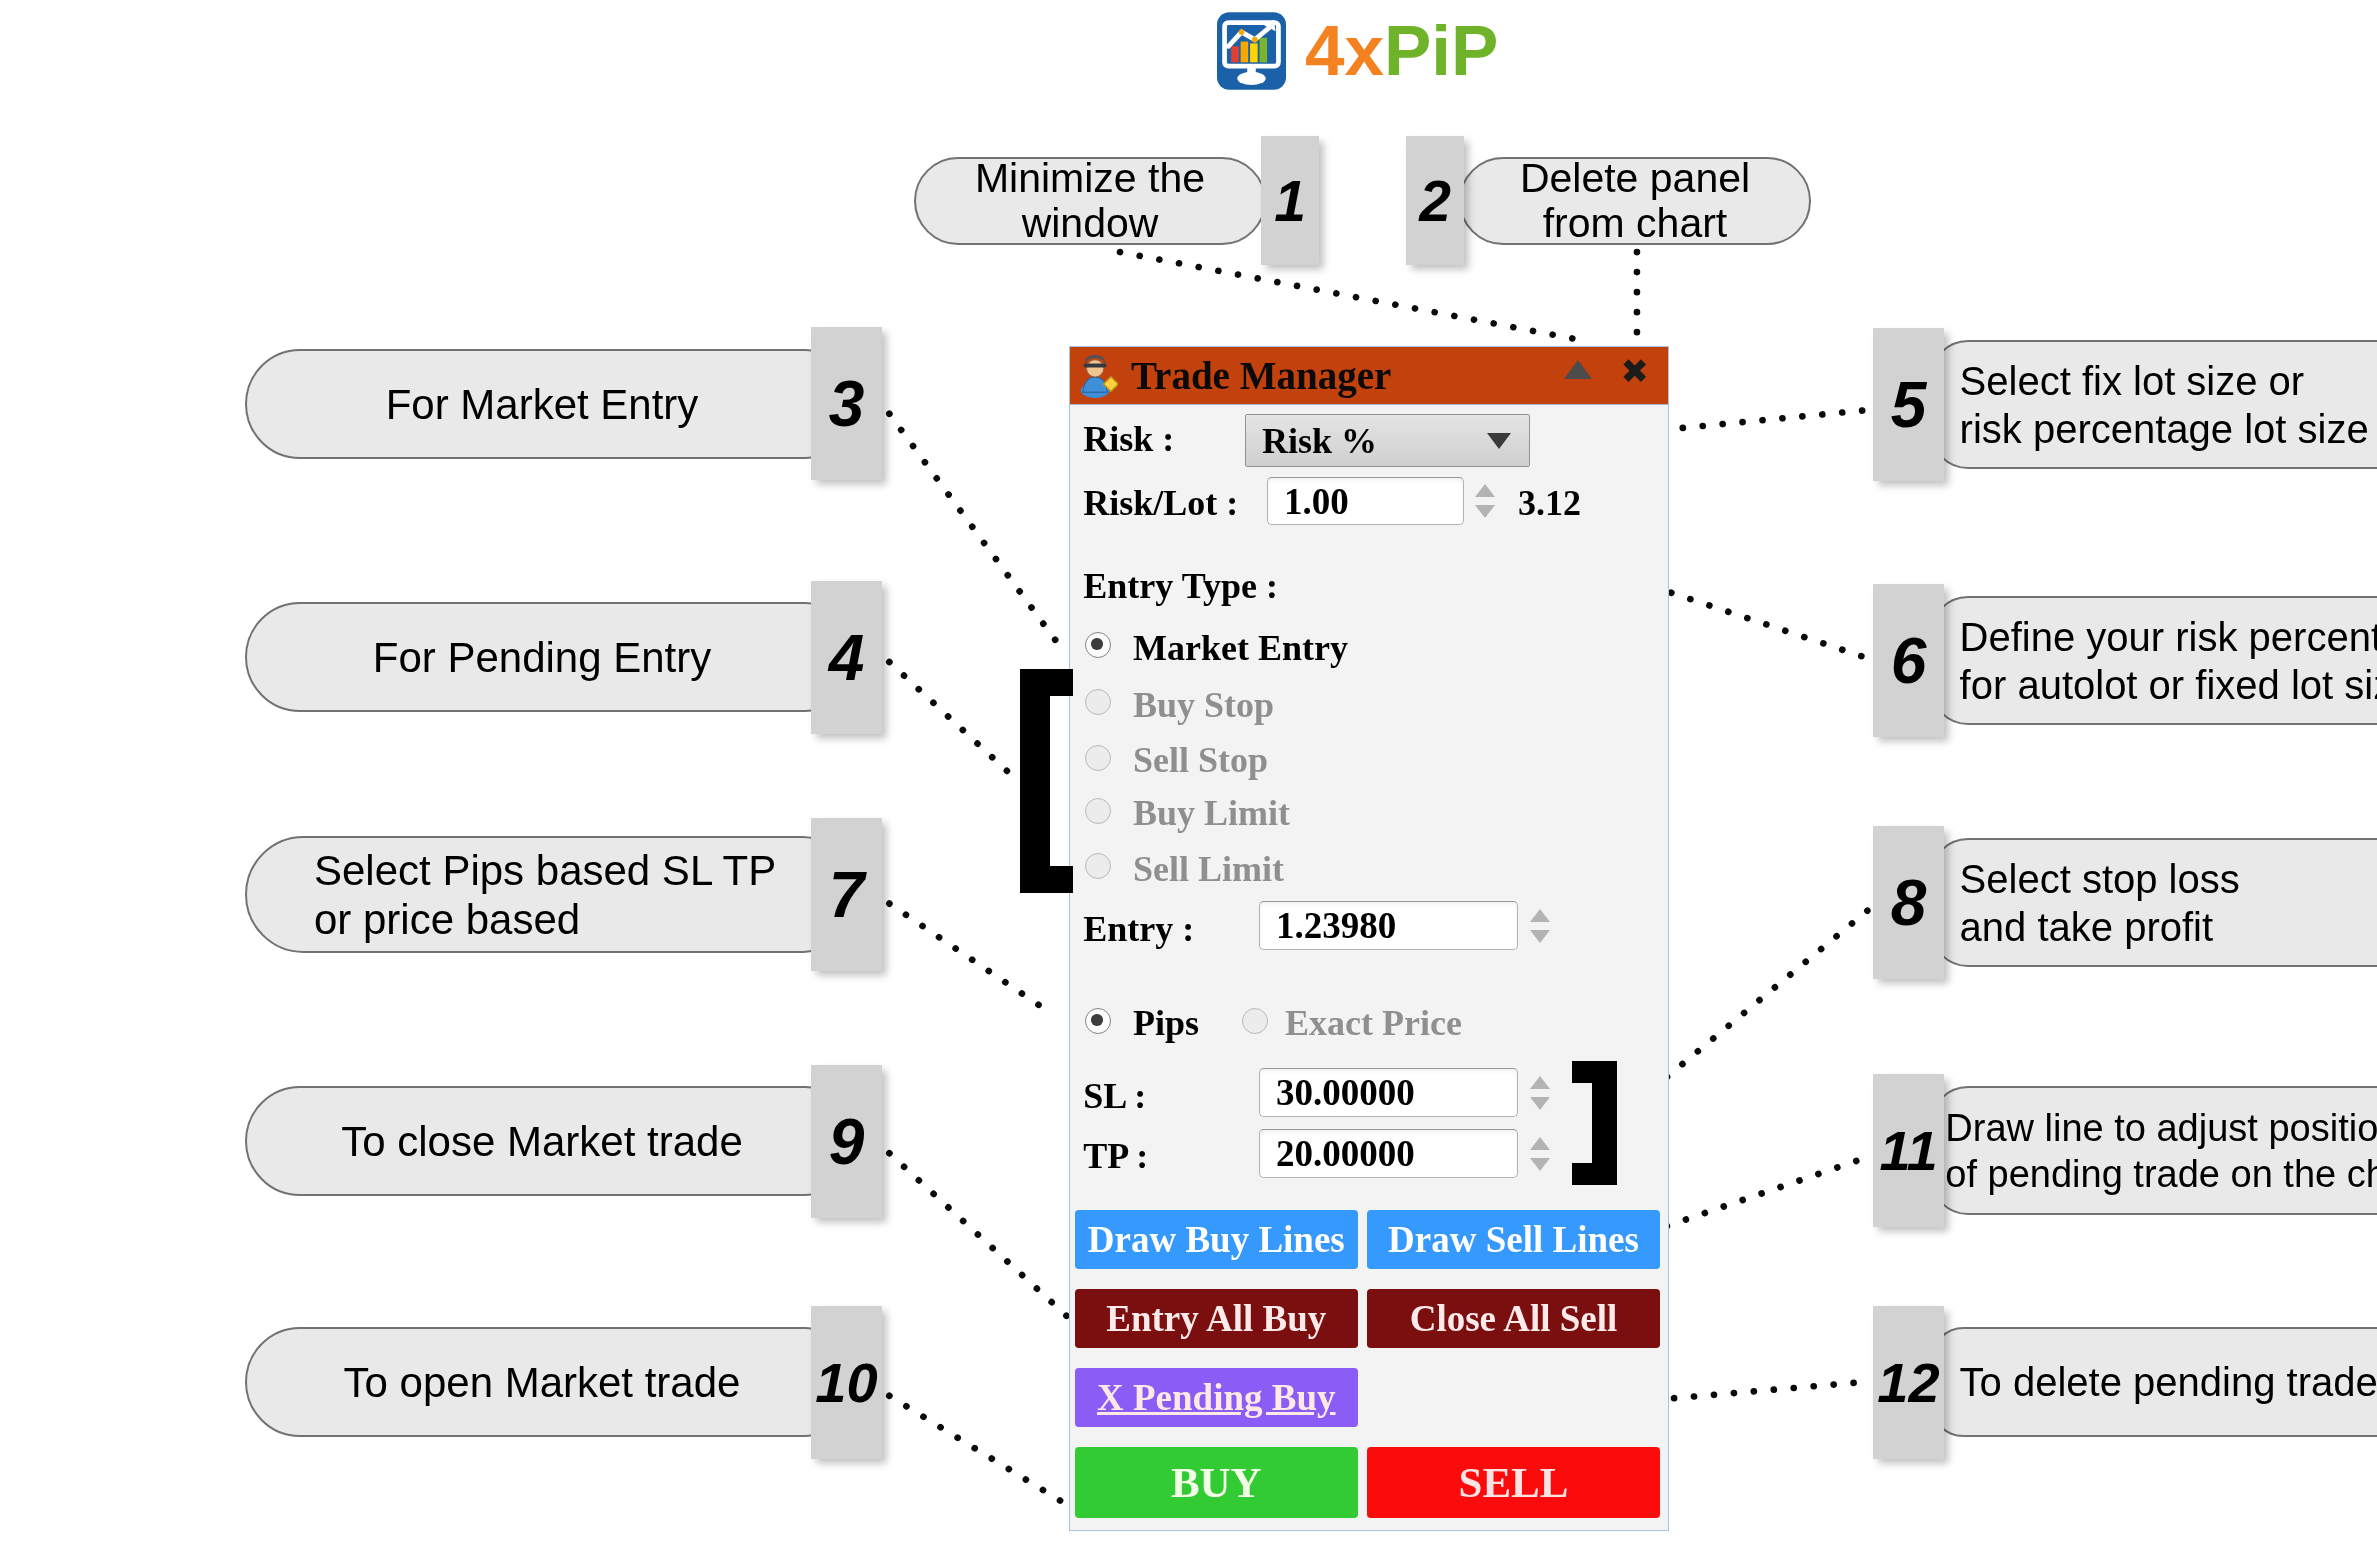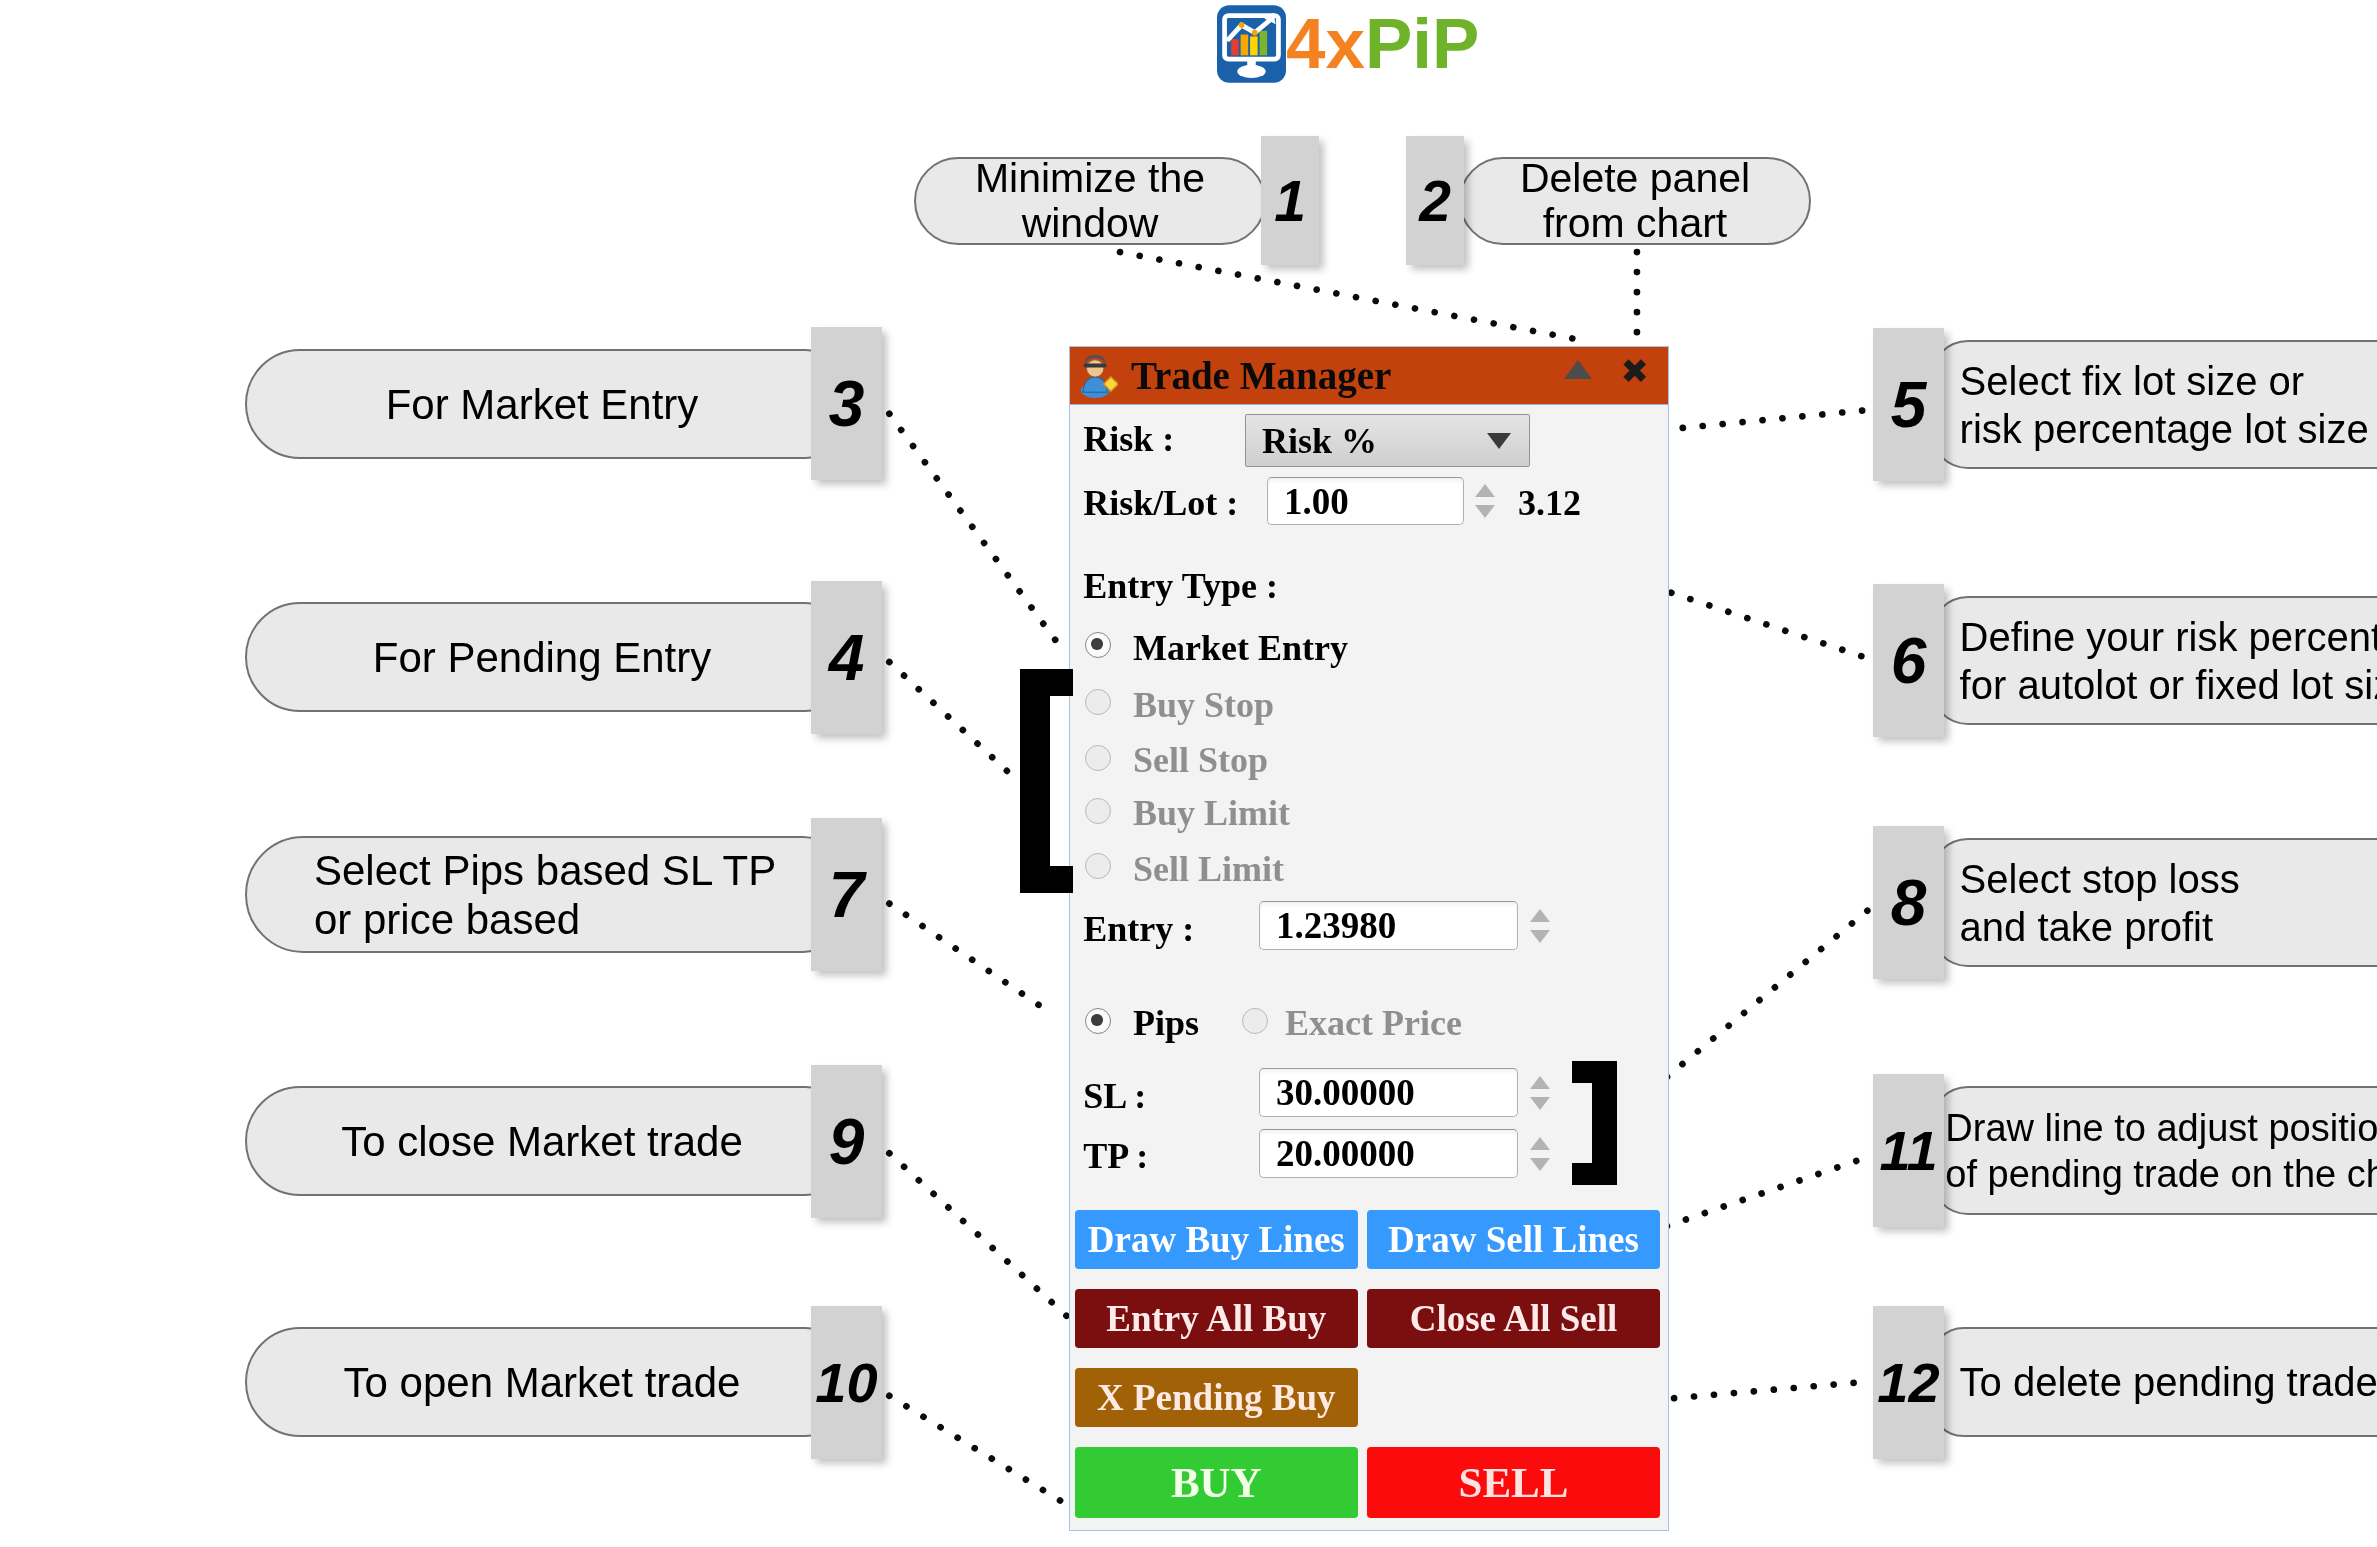--- a/index.html
+++ b/index.html
@@ -1,20 +1,20 @@
 <!DOCTYPE html>
 <html style="font-size:7.6px"><head>
 <meta charset="utf-8">
 <style>
   html,body{margin:0;padding:0;background:#ffffff;}
   #canvas{position:relative;width:2707px;height:1548px;background:#ffffff;overflow:hidden;
           font-family:"Liberation Sans",sans-serif;}
 
   
-  .logo{position:absolute;left:1217px;top:5px;display:flex;align-items:center;}
+  .logo{position:absolute;left:1217px;top:12px;display:flex;align-items:center;gap:19px;}
   .logo-text{font-size:71px;font-weight:bold;letter-spacing:0px;line-height:78px;}
   .logo-orange{color:#f58220;}
   .logo-green{color:#6fb32a;}
 
   
   #connector-layer{position:absolute;left:0;top:0;width:2707px;height:1548px;pointer-events:none;}
 
   
   .pill{position:absolute;background:#e9e9e9;border:2.9px solid #727272;box-sizing:border-box;
         display:flex;flex-direction:column;justify-content:center;color:#000;z-index:2;}
@@ -73,21 +73,21 @@
   .bracket-left{position:absolute;left:1020px;top:669px;width:53px;height:224px;box-sizing:border-box;
          border-left:30px solid #000;border-top:27px solid #000;border-bottom:27px solid #000;z-index:4;}
   .bracket-right{position:absolute;left:1572px;top:1061px;width:45px;height:124px;box-sizing:border-box;
          border-right:25px solid #000;border-top:22px solid #000;border-bottom:22px solid #000;z-index:4;}
 
   .tm-btn{position:absolute;box-sizing:border-box;border-radius:3.8px;display:flex;align-items:center;
           justify-content:center;color:#ffffff;font-size:37px;font-family:"Liberation Serif",serif;
           font-weight:700;}
   .btn-blue{background:#3699fd;}
   .btn-maroon{background:#7b0e0e;color:#fdeaea;}
-  .btn-salmon{background:#a16207;color:#ffe9e4;}
+  .btn-salmon{background:#8b5cf6;color:#ffe9e4;text-decoration:underline;}
   .btn-buy{background:#32cb33;color:#f2ffe6;font-size:43px;}
   .btn-sell{background:#fb0b0b;color:#ffe3e3;font-size:43px;}
 </style>
 </head>
 <body>
 
 <div id="canvas">
 
   <div class="logo">
     <svg width="69" height="78" viewBox="0 0 73 82">

